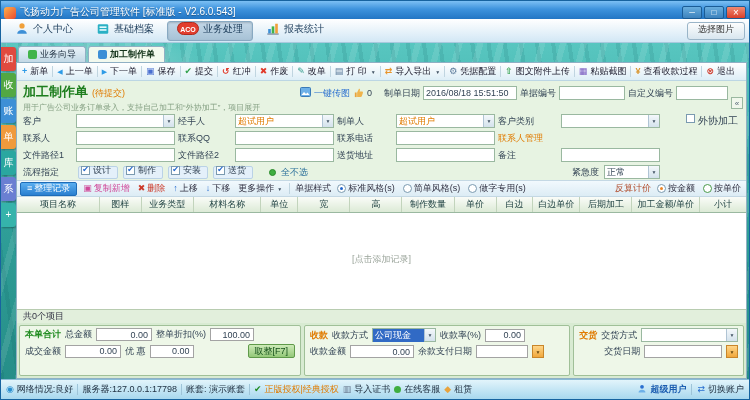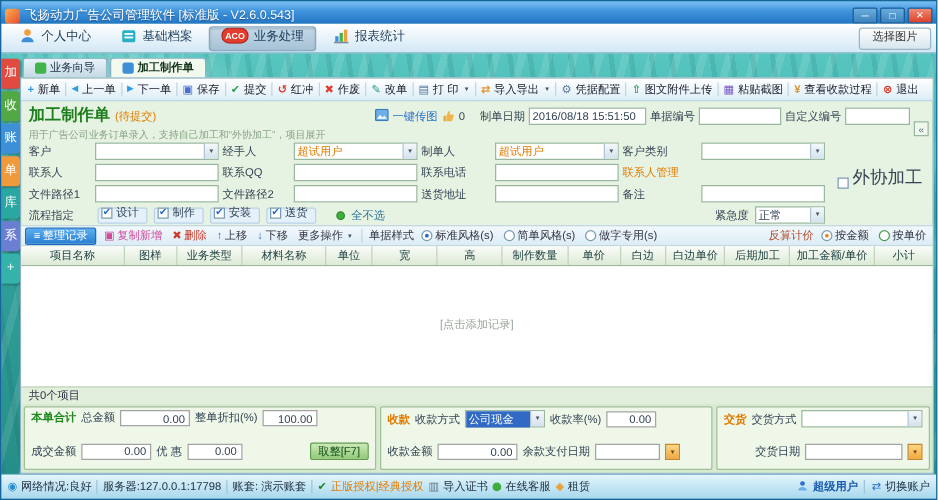--- a/index.html
+++ b/index.html
@@ -67,21 +67,21 @@
   .fields{flex:0 0 66px;position:relative;padding:1px 86px 1px 6px}
   .fgrid{display:grid;grid-template-columns:50px 1fr 54px 1fr 56px 1fr 60px 1fr;gap:3px 3px;align-items:center}
   .flabel{font-size:9px;color:#345;text-align:left;white-space:nowrap}
   .finput{height:14px;border:1px solid #9ab8a0;background:#fff;font-size:9px;padding:0 2px;width:100%;font-family:inherit;color:#222}
   .combo{display:flex;align-items:flex-start;height:14px;border:1px solid #9ab8a0;background:#fff;min-width:0}
   .combo .cval{flex:1;font-size:9px;padding:0 2px;white-space:nowrap;overflow:hidden}
   .combo .cbtn{width:11px;align-self:stretch;background:linear-gradient(#f4f8fb,#d4e2ec);border-left:1px solid #b0c4d4;display:flex;align-items:center;justify-content:center}
   .combo .cbtn::before{content:"▼";font-size:5px;color:#456}
   .orange-text{color:#e07b00}
   .sel-blue{background:#316ac5;color:#fff}
-  .outsource{position:absolute;right:8px;top:20px;display:flex;align-items:flex-end;gap:3px;font-size:14px;color:#345}
+  .outsource{position:absolute;right:8px;top:1px;display:flex;align-items:flex-start;gap:3px;font-size:10px;color:#345}
   .cb{width:9px;height:9px;border:1px solid #7a9ab0;background:#fff;display:inline-flex;align-items:center;justify-content:center;flex:0 0 9px}
   .cb.checked::before{content:"✔";font-size:8px;color:#2266cc;line-height:1}
   .process-row{grid-column:1/-1;display:flex;align-items:center;gap:5px;font-size:9px;color:#345}
   .chip{display:flex;align-items:center;gap:3px;background:#e4f0fa;border:1px solid #bad2e6;border-radius:2px;padding:0 6px 4px 2px;height:13px}
   .dot-green{width:7px;height:7px;border-radius:50%;background:#3fae3f;border:1px solid #2a8a2a;flex:0 0 7px}
   .none-link{color:#2a6f9a}
 
   
   .gtoolbar{flex:0 0 17px;display:flex;align-items:center;gap:4px;background:linear-gradient(#f2f9fd,#dcecf5);border-top:1px solid #c4d8e4;border-bottom:1px solid #c4d8e4;padding:0 3px;font-size:9px;color:#334;white-space:nowrap}
   .gbtn-primary{display:flex;align-items:center;gap:2px;background:linear-gradient(#5aaef0,#2a7fd0);color:#fff;border:1px solid #1e6cb8;border-radius:2px;height:14px;padding:0 6px}
@@ -95,21 +95,21 @@
 
   
   .ghead{flex:0 0 16px;display:flex;border-bottom:1px solid #9ab8a0;background:linear-gradient(#fafcf8,#dcead6)}
   .gh{border-right:1px solid #c2d4bc;font-size:9px;color:#244;display:flex;align-items:center;justify-content:center;white-space:nowrap;overflow:hidden;min-width:0}
   .gbody{flex:1;background:#fff;position:relative;min-height:0}
   .empty-hint{position:absolute;top:42%;left:0;right:0;text-align:center;color:#9aa49a;font-size:9px}
   .gfoot{flex:0 0 13px;background:#e2efdc;border-top:1px solid #b8ccb0;font-size:9px;color:#334;display:flex;align-items:center;padding:0 6px}
 
   
   .bottom{flex:0 0 55px;display:flex;gap:3px;padding:2px;background:#d8ebd2}
-  .bpanel{border:1px solid #a0c098;background:#eef7e8;border-radius:2px;padding:2px 5px;display:flex;flex-direction:column;gap:13px;min-width:0}
+  .bpanel{border:1px solid #a0c098;background:#eef7e8;border-radius:2px;padding:2px 5px;display:flex;flex-direction:column;gap:3px;min-width:0}
   .bp-title{font-size:9px;font-weight:bold}
   .g-green{color:#1e8a1e} .g-orange{color:#e07b00}
   .brow{display:flex;align-items:center;gap:4px;font-size:9px;color:#345;white-space:nowrap}
   .num{background:#fff;border:1px solid #a3a3a3;height:13px;font-size:9px;display:flex;align-items:center;justify-content:flex-end;padding:0 3px}
   .btn-round{height:14px;padding:0 6px;font-size:9px;color:#14501a;background:linear-gradient(#cdeab8,#93c878);border:1px solid #5f9a4a;border-radius:2px;display:flex;align-items:center;margin-left:auto}
   .dd-orange{width:12px;height:13px;background:linear-gradient(#ffd688,#f0a83c);border:1px solid #c8862a;display:flex;align-items:center;justify-content:center;flex:0 0 12px}
   .dd-orange::before{content:"▼";font-size:5px;color:#6a4a10}
 
   
   .statusbar{flex:0 0 20px;background:linear-gradient(#e2f4fb,#a8d8ee);border-top:1px solid #8abcd6;display:flex;align-items:center;gap:4px;padding:0 5px;font-size:9px;color:#234;white-space:nowrap}

